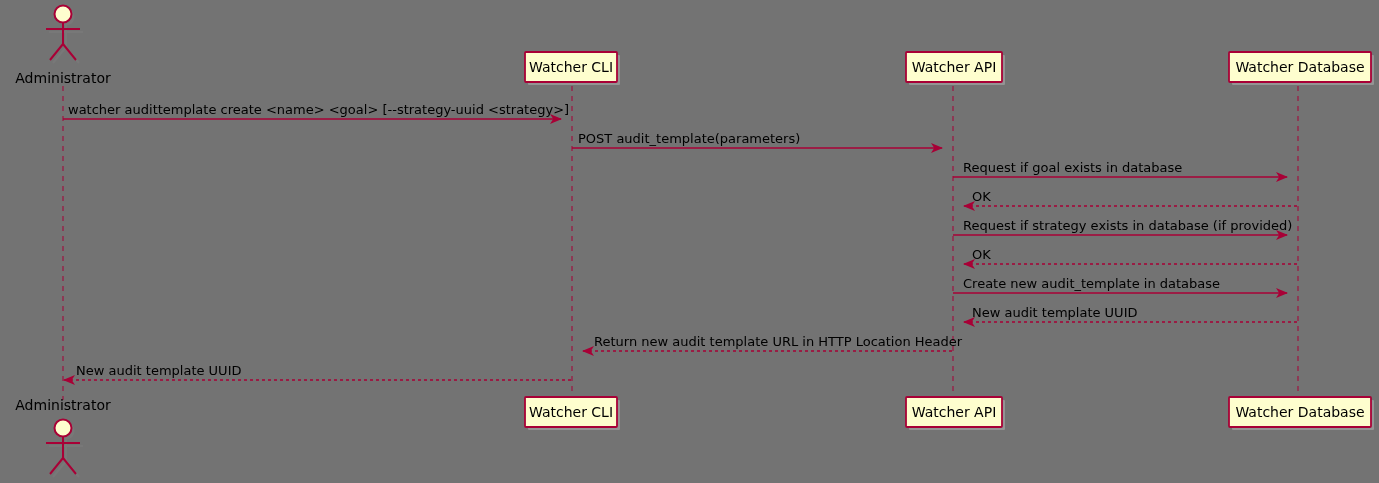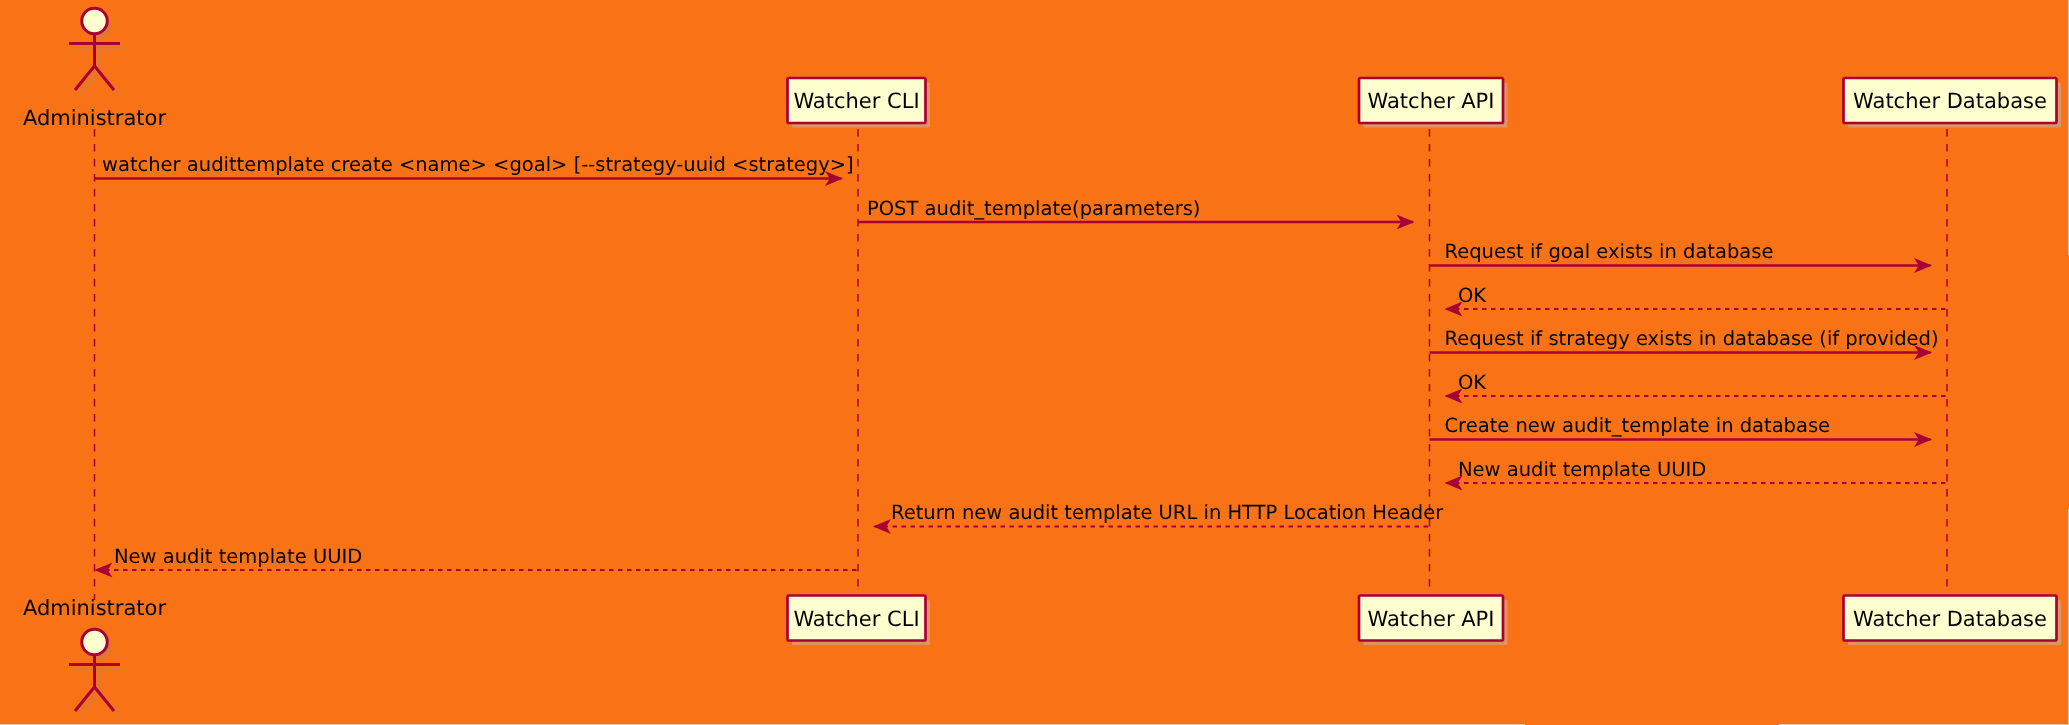--- a/index.html
+++ b/index.html
@@ -7,21 +7,21 @@
     padding: 0;
     background: #FFFFFF;
   }
   body {
     font-family: "DejaVu Sans", sans-serif;
   }
   #diagram-root {
     position: relative;
     width: 1379px;
     height: 483px;
-    background: #f97316;
+    background: #737373;
     overflow: hidden;
   }
   svg#seq {
     display: block;
     width: 1379px;
     height: 483px;
   }
   .msg-label {
     font-family: "DejaVu Sans", sans-serif;
     font-size: 13px;

